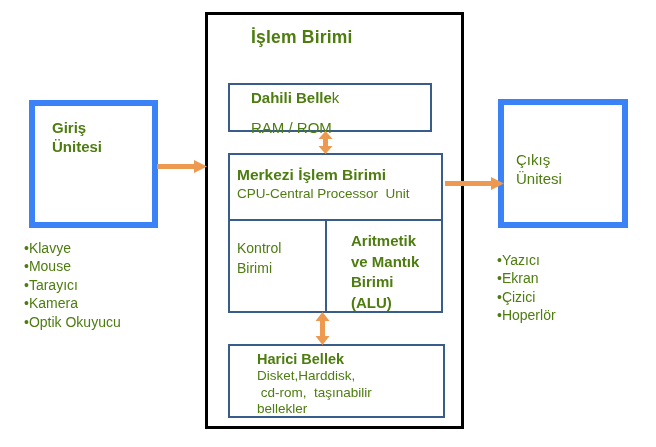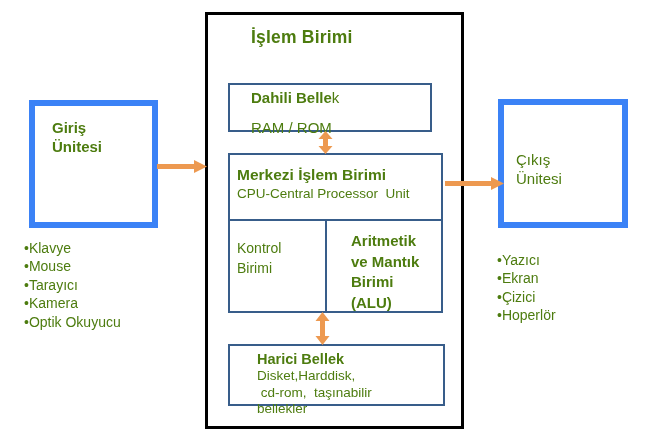--- a/index.html
+++ b/index.html
@@ -23,21 +23,21 @@
   .dahili-sub { font-size:15px; line-height:15px; margin-top:14px; }
 
   .cpu-box { left:228px; top:153px; width:215px; height:160px;padding-left:46px; }
   .cpu-title { position:absolute; left:7px; top:11px; font-size:15.5px; font-weight:bold; }
   .cpu-sub { position:absolute; left:7px; top:31px; font-size:13.5px; }
   .cpu-divider-h { position:absolute; left:0; right:0; top:64px; height:2px; background:#385D8A; }
   .cpu-divider-v { position:absolute; left:95px; top:66px; bottom:0; width:2px; background:#385D8A; }
   .kontrol-label { position:absolute; left:7px; top:83px; font-size:14px; font-weight:normal; line-height:20px; }
   .alu-label { position:absolute; left:113px; top:76px; font-size:15px; font-weight:bold; line-height:20.5px;margin-left:8px; }
 
-  .harici-box { left:228px; top:344px; width:217px; height:62px; padding:5px 0 0 27px; }
+  .harici-box { left:228px; top:344px; width:217px; height:74px; padding:5px 0 0 27px; }
   .harici-title { font-size:14.5px; font-weight:bold; line-height:17px; }
   .harici-body { font-size:13.5px; line-height:16.5px; white-space:pre; }
 
   
   .side-box { border:6px solid #3b82f6; background:#fff; }
   .giris-box { left:29px; top:100px; width:129px; height:128px; }
   .giris-label { position:absolute; left:17px; top:13px; font-size:15px; font-weight:bold; line-height:18.5px; }
   .cikis-box { left:498px; top:99px; width:130px; height:129px; }
   .cikis-label { position:absolute; left:12px; top:46px; font-size:15px; font-weight:normal; line-height:18.5px; }
 

